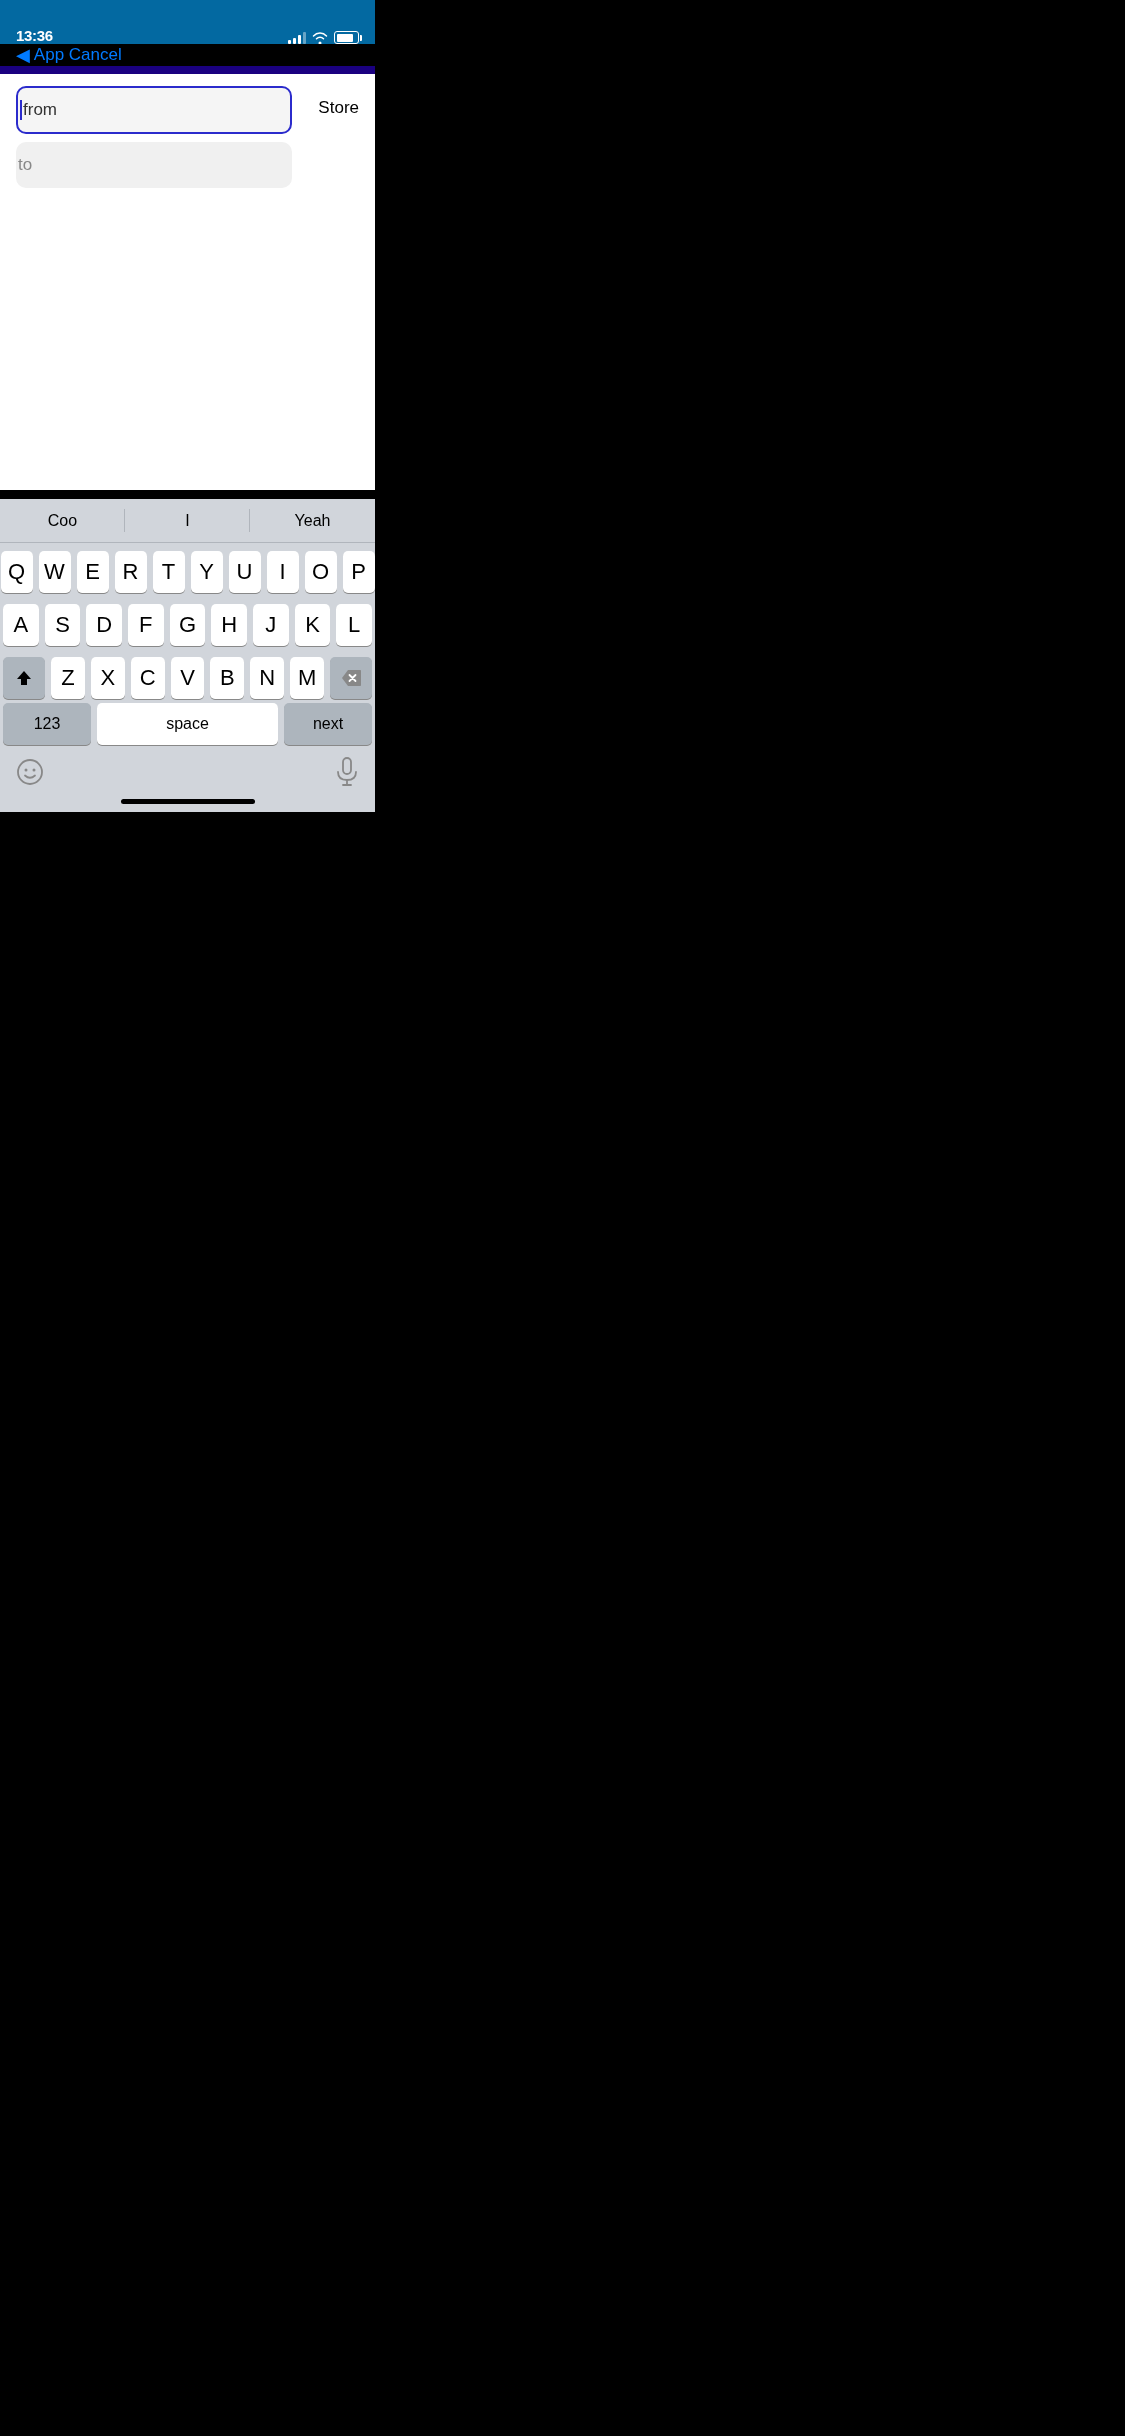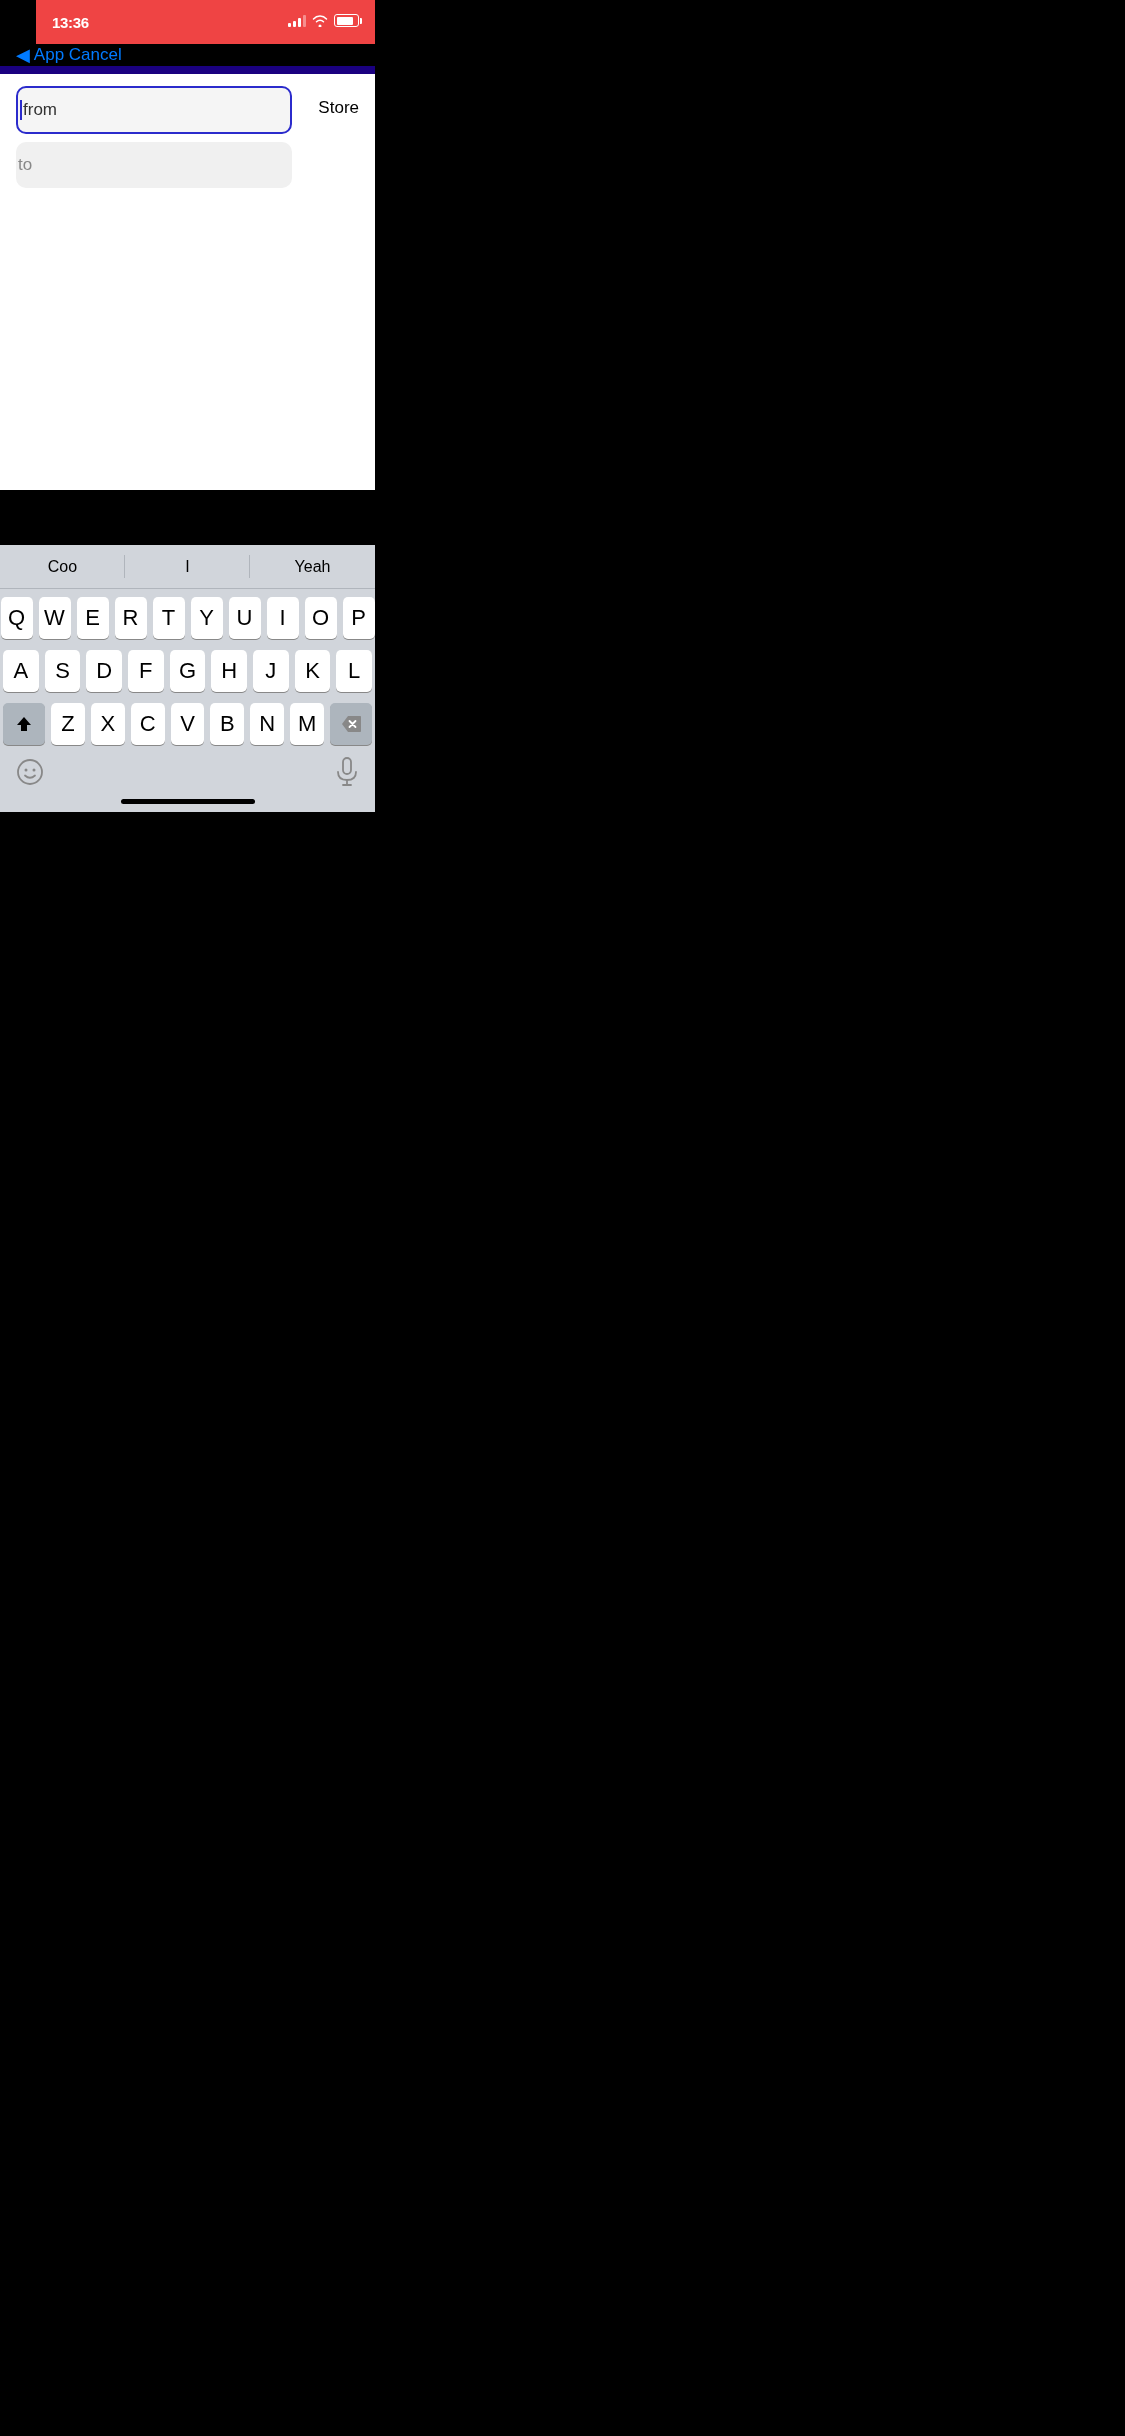--- a/index.html
+++ b/index.html
@@ -9,29 +9,28 @@
       width: 375px;
       height: 812px;
       background: #000;
       font-family: -apple-system, 'SF Pro Text', 'Helvetica Neue', sans-serif;
       overflow: hidden;
       position: relative;
     }
 
     
     .status-bar {
-      background: #ef4444;
+      background: #0369a1;
       height: 44px;
       display: flex;
-      align-items: flex-start;
+      align-items: flex-end;
       justify-content: space-between;
       padding: 14px 16px 0 16px;
       position: relative;
       z-index: 10;
-      margin-left: 36px;
     }
 
     .status-time {
       font-size: 15px;
       font-weight: 600;
       color: #fff;
       letter-spacing: -0.3px;
     }
 
     .status-icons {
@@ -466,20 +465,25 @@
       <div class="key">M</div>
       <div class="key key-dark key-backspace">
         <svg width="20" height="16" viewBox="0 0 20 16" fill="none">
           <path d="M7 0H19C19.6 0 20 0.4 20 1V15C20 15.6 19.6 16 19 16H7L1 8L7 0Z" fill="#888"></path>
           <path d="M8.5 5L14.5 11M14.5 5L8.5 11" stroke="white" stroke-width="1.8" stroke-linecap="round"></path>
         </svg>
       </div>
     </div>
   </div>
 
+  <div class="keyboard-bottom-row">
+    <div class="key-123">123</div>
+    <div class="key-space">space</div>
+    <div class="key-next">next</div>
+  </div>
 
   <div class="keyboard-util-row">
     <div class="emoji-btn">
       <svg width="28" height="28" viewBox="0 0 28 28" fill="none">
         <circle cx="14" cy="14" r="12" stroke="#888" stroke-width="1.8" fill="none"></circle>
         <circle cx="10" cy="12" r="1.5" fill="#888"></circle>
         <circle cx="18" cy="12" r="1.5" fill="#888"></circle>
         <path d="M9 17.5 Q14 22 19 17.5" stroke="#888" stroke-width="1.8" stroke-linecap="round" fill="none"></path>
       </svg>
     </div>

